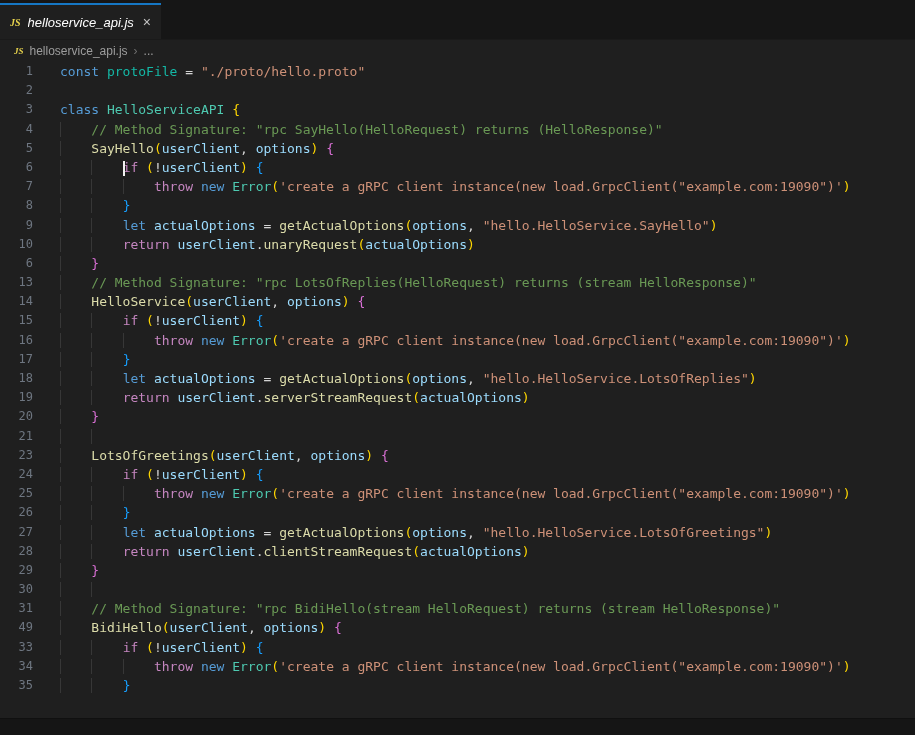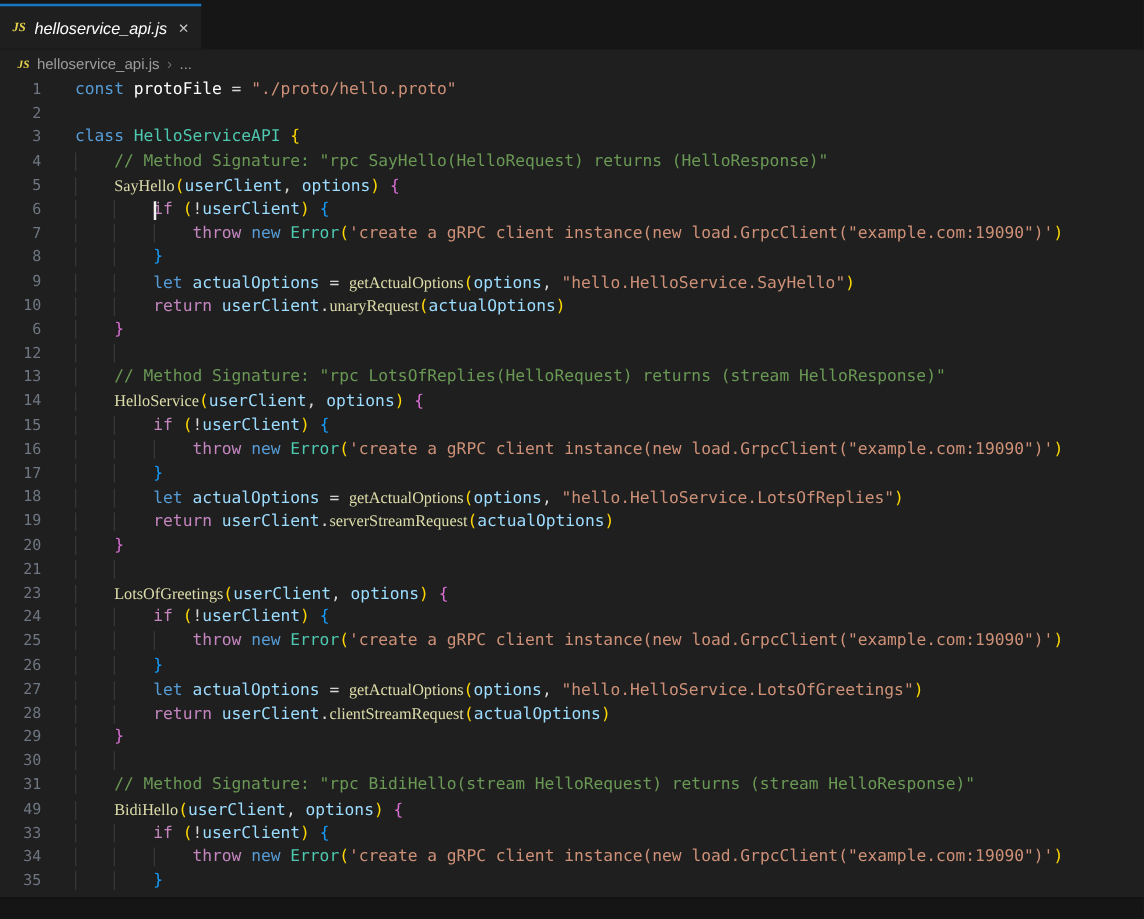--- a/index.html
+++ b/index.html
@@ -57,21 +57,21 @@
   .ig{
     background-image:linear-gradient(#373737,#373737);
     background-size:1px 100%;background-repeat:no-repeat;background-position:left top;
   }
   .caret{
     display:inline-block;width:2px;height:15px;margin-right:-2px;
     background:#f2f2f2;vertical-align:text-top;position:relative;top:1px;
   }
   
   .tk-kw{color:#569CD6;} .tk-ctl{color:#C586C0;} .tk-cls{color:#4EC9B0;}
-  .tk-fn{color:#DCDCAA;font-family:Liberation Serif, serif;} .tk-var{color:#9CDCFE;} .tk-cvar{color:#ffffff;}
+  .tk-fn{color:#DCDCAA;} .tk-var{color:#9CDCFE;} .tk-cvar{color:#14b8a6;}
   .tk-str{color:#CE9178;} .tk-cmt{color:#6A9955;} .tk-pun{color:#d4d4d4;}
   .tk-b1{color:#FFD700;} .tk-b2{color:#DA70D6;} .tk-b3{color:#179FFF;}
   
   .bottom-strip{
     position:absolute;left:0;right:0;bottom:0;height:17px;
     background:#151515;border-top:1px solid #101010;box-sizing:border-box;
   }
 </style>
 </head>
 <body>
@@ -97,21 +97,20 @@
       <div class="line"><div class="gutter">2</div><div class="code"></div></div>
       <div class="line"><div class="gutter">3</div><div class="code"><span class="tk-kw">class</span><span class="tk-pun"> </span><span class="tk-cls">HelloServiceAPI</span><span class="tk-pun"> </span><span class="tk-b1">{</span></div></div>
       <div class="line"><div class="gutter">4</div><div class="code"><span class="ig">    </span><span class="tk-cmt">// Method Signature: "rpc SayHello(HelloRequest) returns (HelloResponse)"</span></div></div>
       <div class="line"><div class="gutter">5</div><div class="code"><span class="ig">    </span><span class="tk-fn">SayHello</span><span class="tk-b1">(</span><span class="tk-var">userClient</span><span class="tk-pun">, </span><span class="tk-var">options</span><span class="tk-b1">)</span><span class="tk-pun"> </span><span class="tk-b2">{</span></div></div>
       <div class="line"><div class="gutter">6</div><div class="code"><span class="ig">    </span><span class="ig">    </span><span class="caret"></span><span class="tk-ctl">if</span><span class="tk-pun"> </span><span class="tk-b1">(</span><span class="tk-pun">!</span><span class="tk-var">userClient</span><span class="tk-b1">)</span><span class="tk-pun"> </span><span class="tk-b3">{</span></div></div>
       <div class="line"><div class="gutter">7</div><div class="code"><span class="ig">    </span><span class="ig">    </span><span class="ig">    </span><span class="tk-ctl">throw</span><span class="tk-pun"> </span><span class="tk-kw">new</span><span class="tk-pun"> </span><span class="tk-cls">Error</span><span class="tk-b1">(</span><span class="tk-str">'create a gRPC client instance(new load.GrpcClient("example.com:19090")'</span><span class="tk-b1">)</span></div></div>
       <div class="line"><div class="gutter">8</div><div class="code"><span class="ig">    </span><span class="ig">    </span><span class="tk-b3">}</span></div></div>
       <div class="line"><div class="gutter">9</div><div class="code"><span class="ig">    </span><span class="ig">    </span><span class="tk-kw">let</span><span class="tk-pun"> </span><span class="tk-var">actualOptions</span><span class="tk-pun"> = </span><span class="tk-fn">getActualOptions</span><span class="tk-b1">(</span><span class="tk-var">options</span><span class="tk-pun">, </span><span class="tk-str">"hello.HelloService.SayHello"</span><span class="tk-b1">)</span></div></div>
       <div class="line"><div class="gutter">10</div><div class="code"><span class="ig">    </span><span class="ig">    </span><span class="tk-ctl">return</span><span class="tk-pun"> </span><span class="tk-var">userClient</span><span class="tk-pun">.</span><span class="tk-fn">unaryRequest</span><span class="tk-b1">(</span><span class="tk-var">actualOptions</span><span class="tk-b1">)</span></div></div>
       <div class="line"><div class="gutter">6</div><div class="code"><span class="ig">    </span><span class="tk-b2">}</span></div></div>
-      <div class="line"><div class="gutter">12</div><div class="code"><span class="ig">    </span><span class="ig">    </span></div></div>
       <div class="line"><div class="gutter">13</div><div class="code"><span class="ig">    </span><span class="tk-cmt">// Method Signature: "rpc LotsOfReplies(HelloRequest) returns (stream HelloResponse)"</span></div></div>
       <div class="line"><div class="gutter">14</div><div class="code"><span class="ig">    </span><span class="tk-fn">HelloService</span><span class="tk-b1">(</span><span class="tk-var">userClient</span><span class="tk-pun">, </span><span class="tk-var">options</span><span class="tk-b1">)</span><span class="tk-pun"> </span><span class="tk-b2">{</span></div></div>
       <div class="line"><div class="gutter">15</div><div class="code"><span class="ig">    </span><span class="ig">    </span><span class="tk-ctl">if</span><span class="tk-pun"> </span><span class="tk-b1">(</span><span class="tk-pun">!</span><span class="tk-var">userClient</span><span class="tk-b1">)</span><span class="tk-pun"> </span><span class="tk-b3">{</span></div></div>
       <div class="line"><div class="gutter">16</div><div class="code"><span class="ig">    </span><span class="ig">    </span><span class="ig">    </span><span class="tk-ctl">throw</span><span class="tk-pun"> </span><span class="tk-kw">new</span><span class="tk-pun"> </span><span class="tk-cls">Error</span><span class="tk-b1">(</span><span class="tk-str">'create a gRPC client instance(new load.GrpcClient("example.com:19090")'</span><span class="tk-b1">)</span></div></div>
       <div class="line"><div class="gutter">17</div><div class="code"><span class="ig">    </span><span class="ig">    </span><span class="tk-b3">}</span></div></div>
       <div class="line"><div class="gutter">18</div><div class="code"><span class="ig">    </span><span class="ig">    </span><span class="tk-kw">let</span><span class="tk-pun"> </span><span class="tk-var">actualOptions</span><span class="tk-pun"> = </span><span class="tk-fn">getActualOptions</span><span class="tk-b1">(</span><span class="tk-var">options</span><span class="tk-pun">, </span><span class="tk-str">"hello.HelloService.LotsOfReplies"</span><span class="tk-b1">)</span></div></div>
       <div class="line"><div class="gutter">19</div><div class="code"><span class="ig">    </span><span class="ig">    </span><span class="tk-ctl">return</span><span class="tk-pun"> </span><span class="tk-var">userClient</span><span class="tk-pun">.</span><span class="tk-fn">serverStreamRequest</span><span class="tk-b1">(</span><span class="tk-var">actualOptions</span><span class="tk-b1">)</span></div></div>
       <div class="line"><div class="gutter">20</div><div class="code"><span class="ig">    </span><span class="tk-b2">}</span></div></div>
       <div class="line"><div class="gutter">21</div><div class="code"><span class="ig">    </span><span class="ig">    </span></div></div>
       <div class="line"><div class="gutter">23</div><div class="code"><span class="ig">    </span><span class="tk-fn">LotsOfGreetings</span><span class="tk-b1">(</span><span class="tk-var">userClient</span><span class="tk-pun">, </span><span class="tk-var">options</span><span class="tk-b1">)</span><span class="tk-pun"> </span><span class="tk-b2">{</span></div></div>

